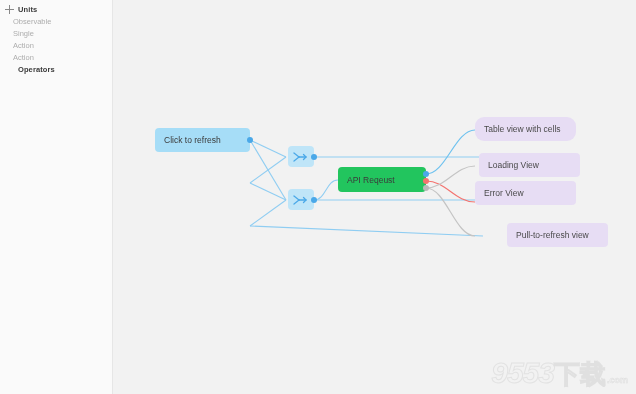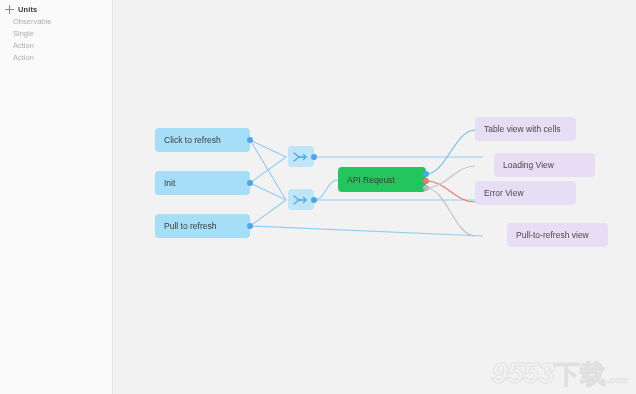--- a/index.html
+++ b/index.html
@@ -109,20 +109,24 @@
         <span class="plus-icon"></span>
       </span>
       <span class="grp-title">Units</span>
     </div>
 
     <div class="side-item">Observable</div>
     <div class="side-item">Single</div>
     <div class="side-item">Action</div>
     <div class="side-item">Action</div>
 
+    <div class="side-row" style="margin-top:0;">
+      <span class="plus-cell"></span>
+      <span class="grp-title">Operators</span>
+    </div>
 
   </div>
 
   <div id="canvas">
 
     <svg id="edges" viewBox="0 0 523 394" preserveAspectRatio="none">
       <g fill="none" stroke="#8fcdf2" stroke-width="1.1">
 
         <path d="M137,140 L173,157"></path>
         <path d="M137,140 L173,200"></path>
@@ -151,29 +155,21 @@
 
         <path d="M313,188 C333,188 342,236 362,236" stroke="#c4c4c4"></path>
       </g>
     </svg>
 
     <div class="node node-src" style="left:42px; top:128px;">
       <span>Click to refresh</span>
       <span class="port port-blue" style="left:92px; top:9px;"></span>
     </div>
 
-    <div class="node node-src" style="left:42px; top:171px;">
-      <span>Init</span>
-      <span class="port port-blue" style="left:92px; top:9px;"></span>
-    </div>
-
-    <div class="node node-src" style="left:42px; top:214px;">
-      <span>Pull to refresh</span>
-      <span class="port port-blue" style="left:92px; top:9px;"></span>
-    </div>
+
 
     <div class="node node-op" style="left:175px; top:146px;">
       <svg class="op-svg" width="16" height="12" viewBox="0 0 16 12">
         <g fill="none" stroke="#4aa8e8" stroke-width="1.3" stroke-linecap="round">
           <path d="M1,2 L6,6"></path>
           <path d="M1,10 L6,6"></path>
           <path d="M6,6 L13,6"></path>
           <path d="M10.5,3.5 L13,6 L10.5,8.5"></path>
         </g>
       </svg>
@@ -192,25 +188,25 @@
       <span class="port port-blue" style="left:23px; top:8px;"></span>
     </div>
 
     <div class="node node-api" style="left:225px; top:167px;">
       <span>API Reqeust</span>
       <span class="port port-blue" style="left:85px; top:4px;"></span>
       <span class="port port-red" style="left:85px; top:11px;"></span>
       <span class="port port-gray" style="left:85px; top:18px;"></span>
     </div>
 
-    <div class="node node-view" style="left:362px; top:117px;">
+    <div class="node node-view" style="left:362px; top:117px;border-radius:9px;">
       <span>Table view with cells</span>
     </div>
 
-    <div class="node node-view" style="left:381px; top:153px;">
+    <div class="node node-view" style="left:366px; top:153px;">
       <span>Loading View</span>
     </div>
 
     <div class="node node-view" style="left:362px; top:181px;">
       <span>Error View</span>
     </div>
 
     <div class="node node-view" style="left:362px; top:223px;margin-left:32px;">
       <span>Pull-to-refresh view</span>
     </div>

